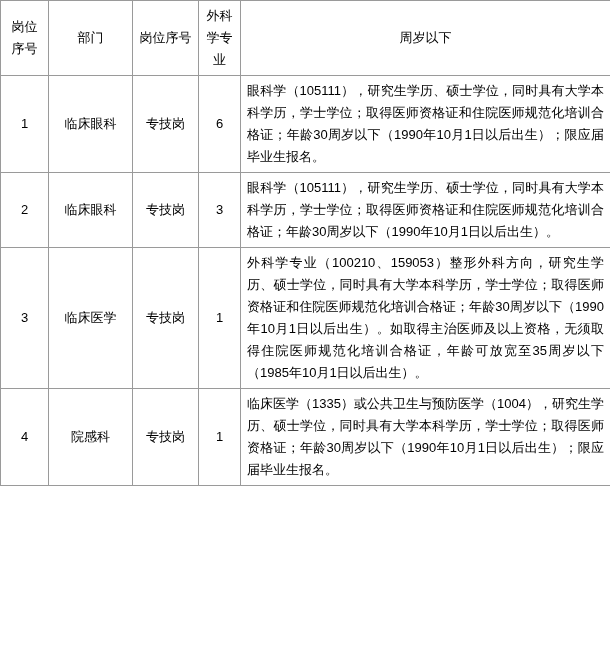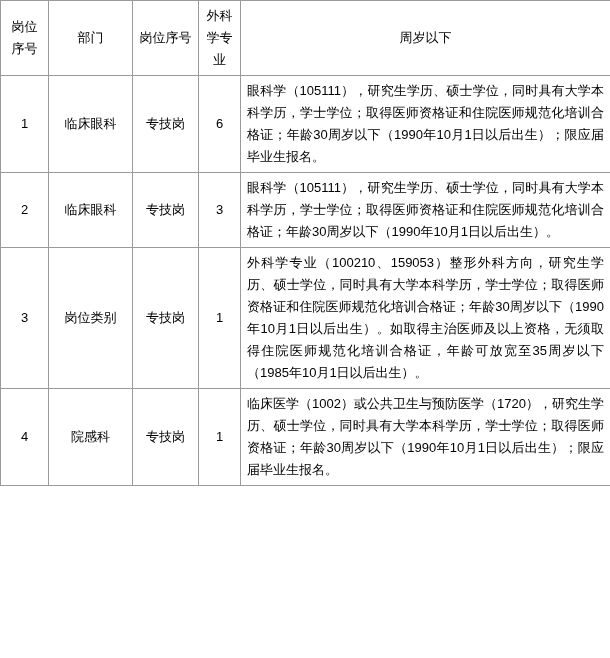--- a/index.html
+++ b/index.html
@@ -83,26 +83,26 @@
     </tr>
     <tr>
       <td class="seq">2</td>
       <td class="dept">临床眼科</td>
       <td class="type">专技岗</td>
       <td class="count">3</td>
       <td class="cond">眼科学（105111），研究生学历、硕士学位，同时具有大学本科学历，学士学位；取得医师资格证和住院医师规范化培训合格证；年龄30周岁以下（1990年10月1日以后出生）。</td>
     </tr>
     <tr>
       <td class="seq">3</td>
-      <td class="dept">岗位类别</td>
+      <td class="dept">临床医学</td>
       <td class="type">专技岗</td>
       <td class="count">1</td>
       <td class="cond">外科学专业（100210、159053）整形外科方向，研究生学历、硕士学位，同时具有大学本科学历，学士学位；取得医师资格证和住院医师规范化培训合格证；年龄30周岁以下（1990年10月1日以后出生）。如取得主治医师及以上资格，无须取得住院医师规范化培训合格证，年龄可放宽至35周岁以下（1985年10月1日以后出生）。</td>
     </tr>
     <tr>
       <td class="seq">4</td>
       <td class="dept">院感科</td>
       <td class="type">专技岗</td>
       <td class="count">1</td>
-      <td class="cond">临床医学（1002）或公共卫生与预防医学（1720），研究生学历、硕士学位，同时具有大学本科学历，学士学位；取得医师资格证；年龄30周岁以下（1990年10月1日以后出生）；限应届毕业生报名。</td>
+      <td class="cond">临床医学（1335）或公共卫生与预防医学（1004），研究生学历、硕士学位，同时具有大学本科学历，学士学位；取得医师资格证；年龄30周岁以下（1990年10月1日以后出生）；限应届毕业生报名。</td>
     </tr>
   </tbody>
 </table>
 
 </body></html>

